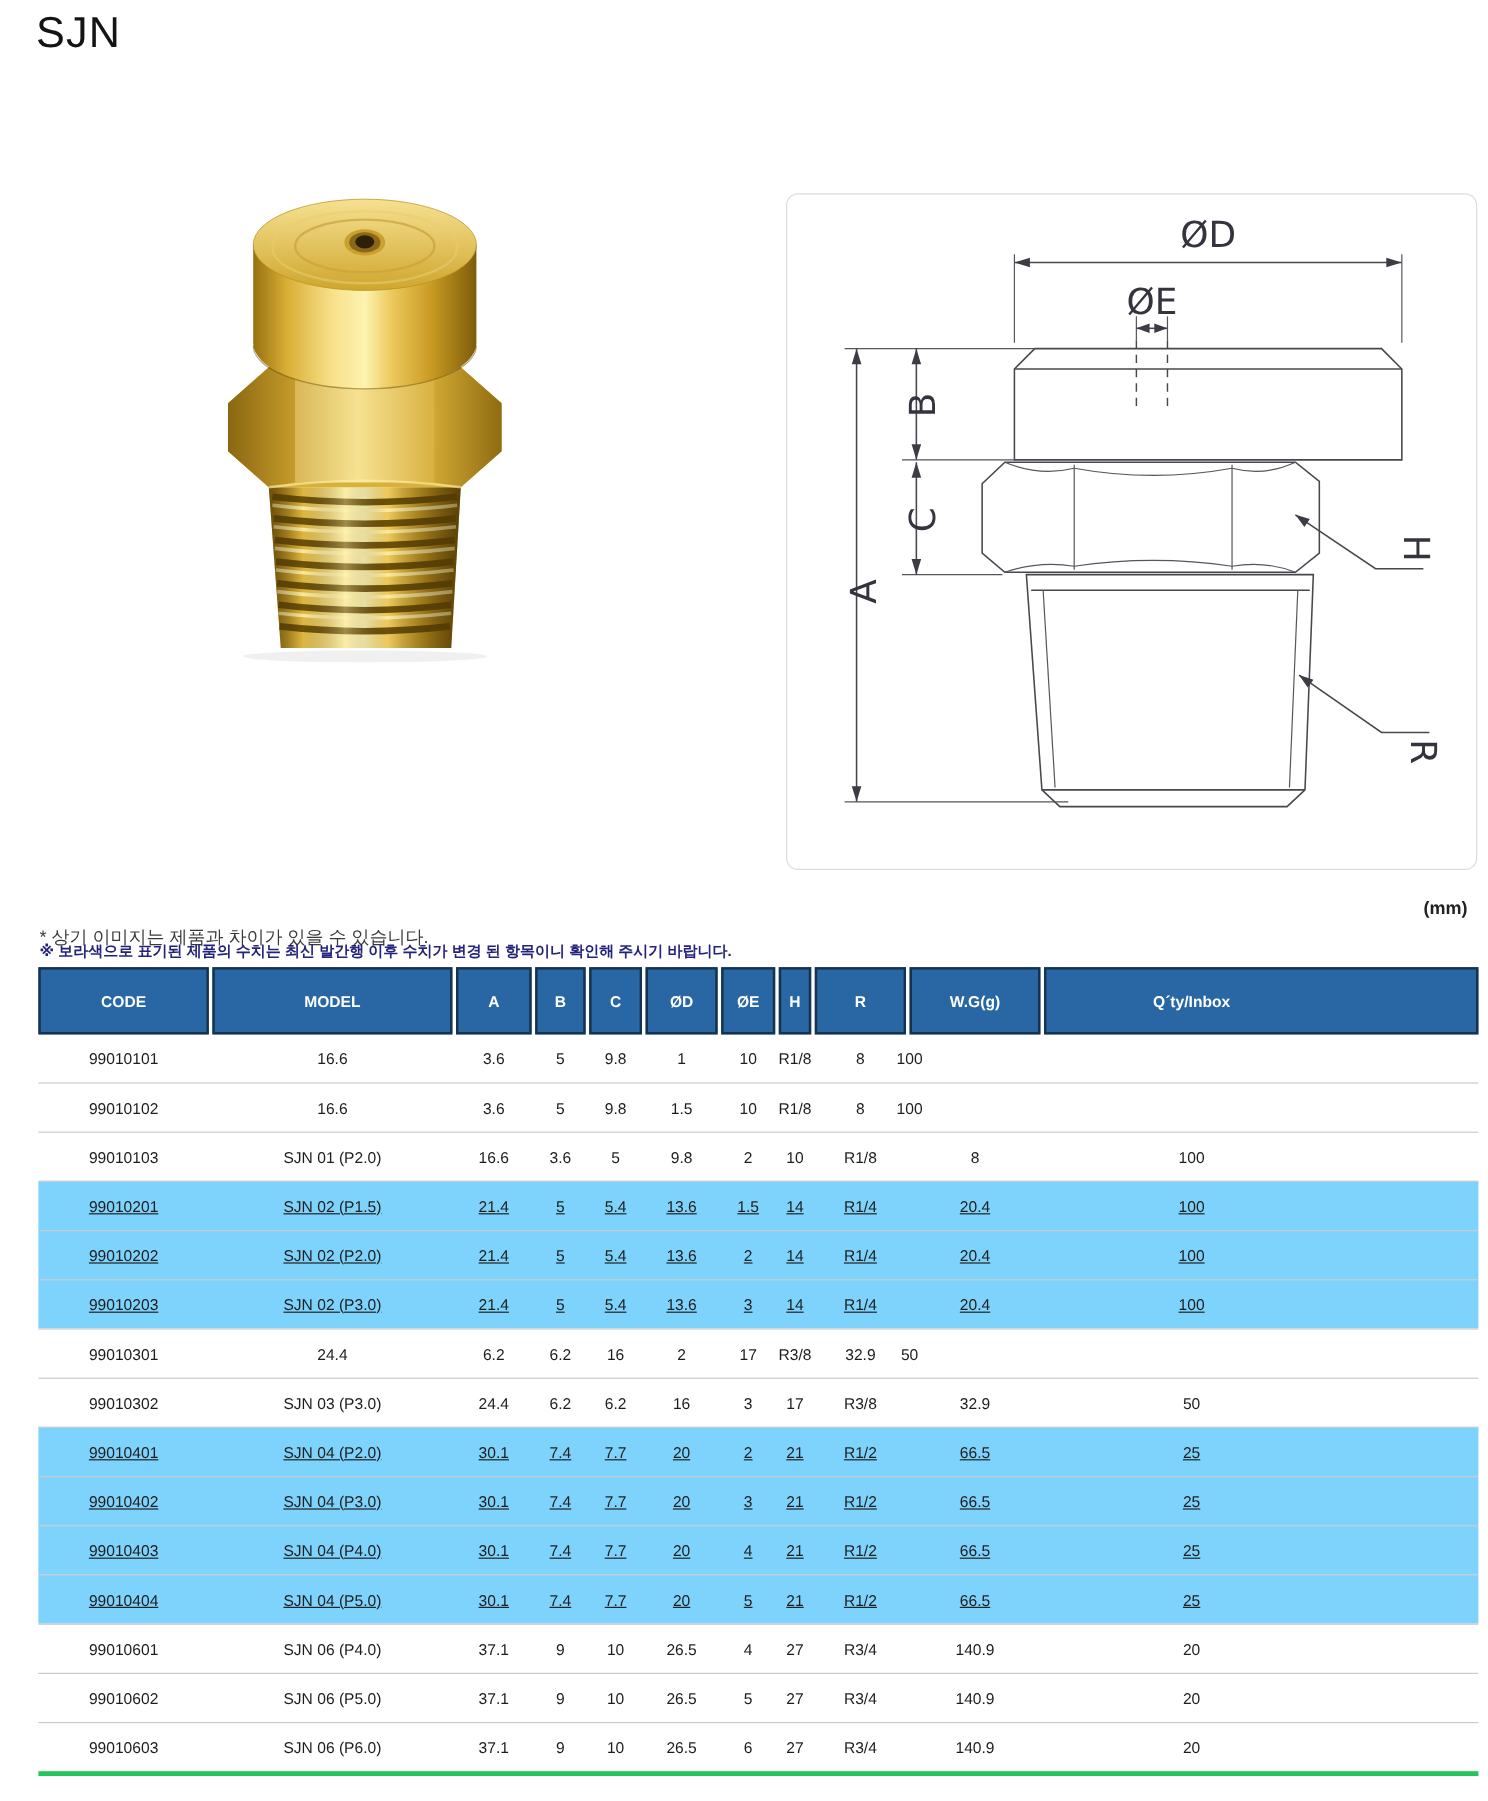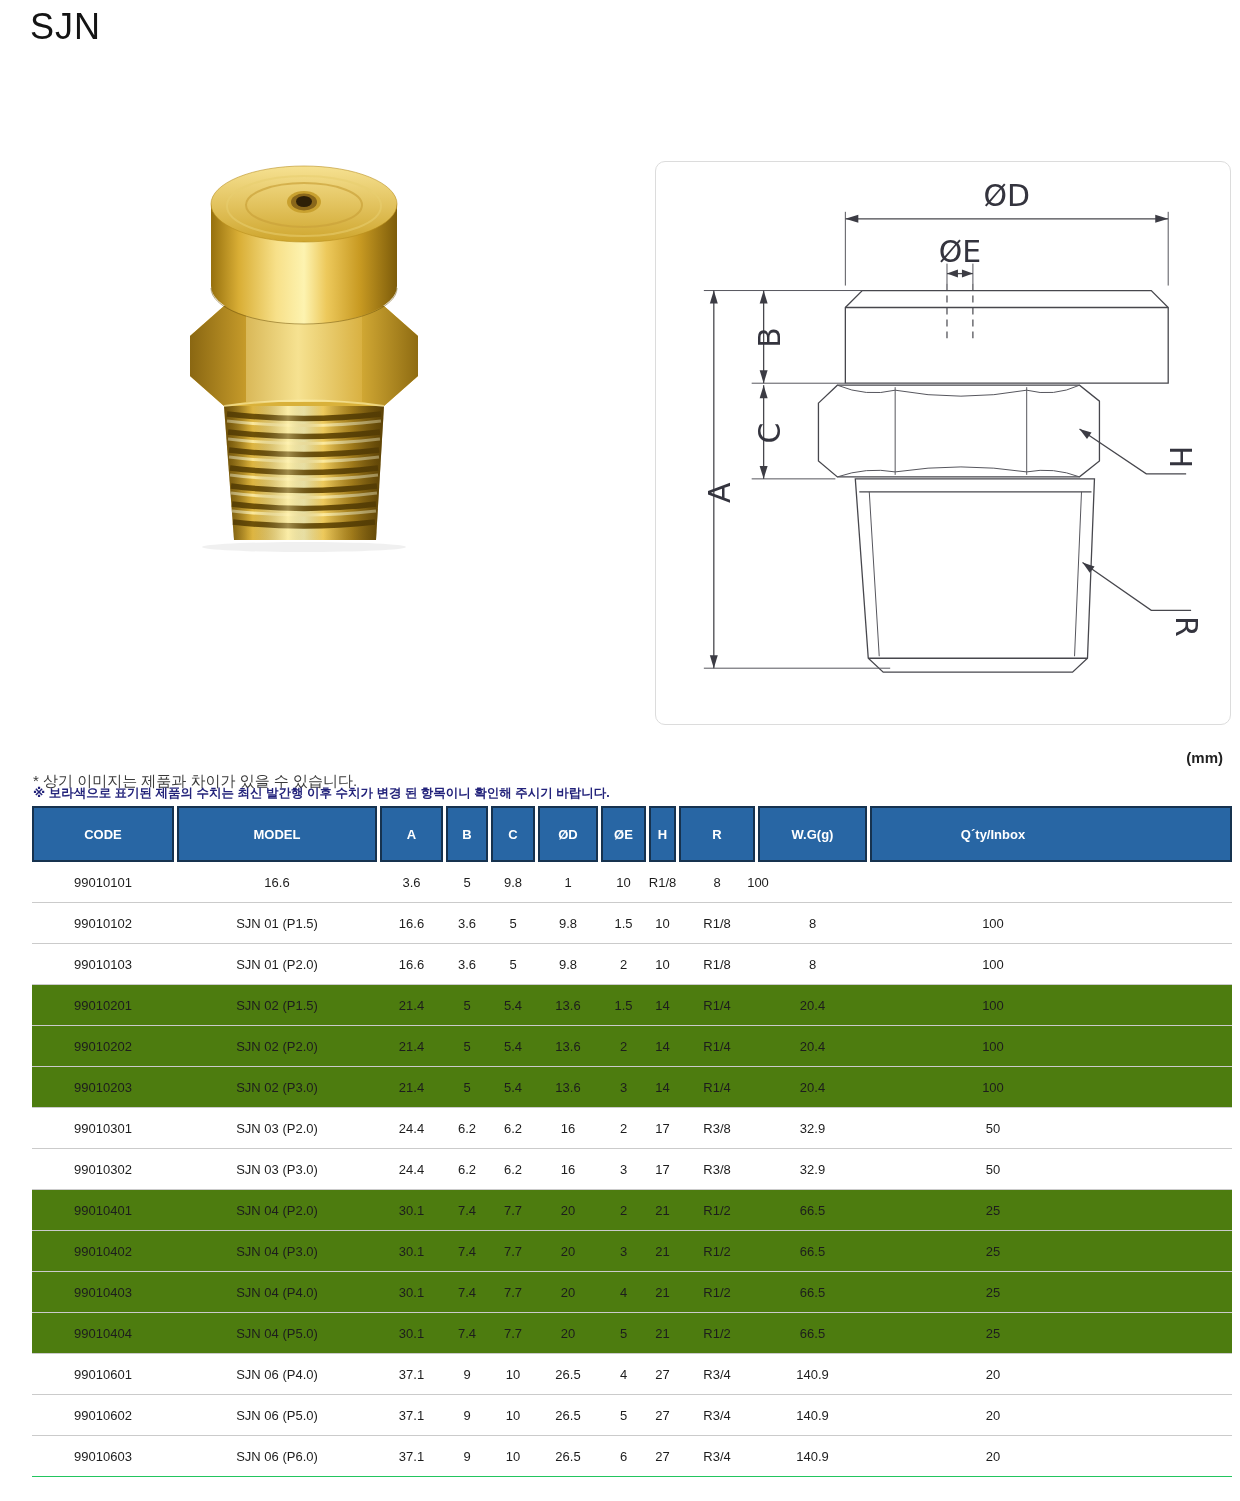--- a/index.html
+++ b/index.html
@@ -19,30 +19,30 @@
   .dash{stroke:#47474d;stroke-width:1.2;fill:none;stroke-dasharray:7 5;}
   .arr{fill:#3c3c44;stroke:none;}
   .dlabel{font-family:"DejaVu Sans","Liberation Sans",sans-serif;font-size:30px;fill:#34343e;}
 
   .img-note{position:absolute;left:33px;top:727px;font-size:15px;color:#3a3a3a;margin-top:45px;}
   .unit-label{position:absolute;right:17px;top:749px;font-size:15px;font-weight:600;color:#222;}
   .tbl-note{position:absolute;left:33px;font-size:12.5px;font-weight:600;color:#23237b;}
   .tbl-note.top{top:785px;}
   .tbl-note.bottom{top:1471px;}
 
-  .spec-table{position:absolute;left:32px;top:806px;width:1200px;border-bottom:1px solid #22c55e;}
+  .spec-table{position:absolute;left:32px;top:806px;width:1200px;border-bottom:4px solid #22c55e;}
   .grid-row{display:grid;grid-template-columns:142px 200px 63px 42px 44px 60px 45px 27px 76px 109px minmax(0,1fr);
             column-gap:3px;}
   .thead{height:56px;}
   .th{background:#2866a4;border:2px solid #16324f;box-sizing:border-box;color:#fff;
       font-weight:bold;font-size:13px;display:flex;align-items:center;justify-content:center;}
   .th:last-child,.td:last-child{padding-right:116px;box-sizing:border-box;}
   .tr{height:40px;}
   .tr + .tr{border-top:1px solid #cbcbcb;}
-  .tr.shade{background:#4d7c0f;}
+  .tr.shade{background:#7dd3fc;text-decoration:underline;}
   .td{display:flex;align-items:center;justify-content:center;font-size:13px;color:#1d1d1d;}
 </style>
 </head>
 <body>
 
 <div id="page">
 
   <div class="page-title">SJN</div>
 
   <div class="photo-wrap">
@@ -216,21 +216,20 @@
           <div class="td">5</div>
           <div class="td">9.8</div>
           <div class="td">1</div>
           <div class="td">10</div>
           <div class="td">R1/8</div>
           <div class="td">8</div>
           <div class="td">100</div>
         </div>
         <div class="grid-row tr">
           <div class="td">99010102</div>
-          <div class="td">SJN 01 (P1.5)</div>
           <div class="td">16.6</div>
           <div class="td">3.6</div>
           <div class="td">5</div>
           <div class="td">9.8</div>
           <div class="td">1.5</div>
           <div class="td">10</div>
           <div class="td">R1/8</div>
           <div class="td">8</div>
           <div class="td">100</div>
         </div>
@@ -281,21 +280,20 @@
           <div class="td">5.4</div>
           <div class="td">13.6</div>
           <div class="td">3</div>
           <div class="td">14</div>
           <div class="td">R1/4</div>
           <div class="td">20.4</div>
           <div class="td">100</div>
         </div>
         <div class="grid-row tr">
           <div class="td">99010301</div>
-          <div class="td">SJN 03 (P2.0)</div>
           <div class="td">24.4</div>
           <div class="td">6.2</div>
           <div class="td">6.2</div>
           <div class="td">16</div>
           <div class="td">2</div>
           <div class="td">17</div>
           <div class="td">R3/8</div>
           <div class="td">32.9</div>
           <div class="td">50</div>
         </div>

